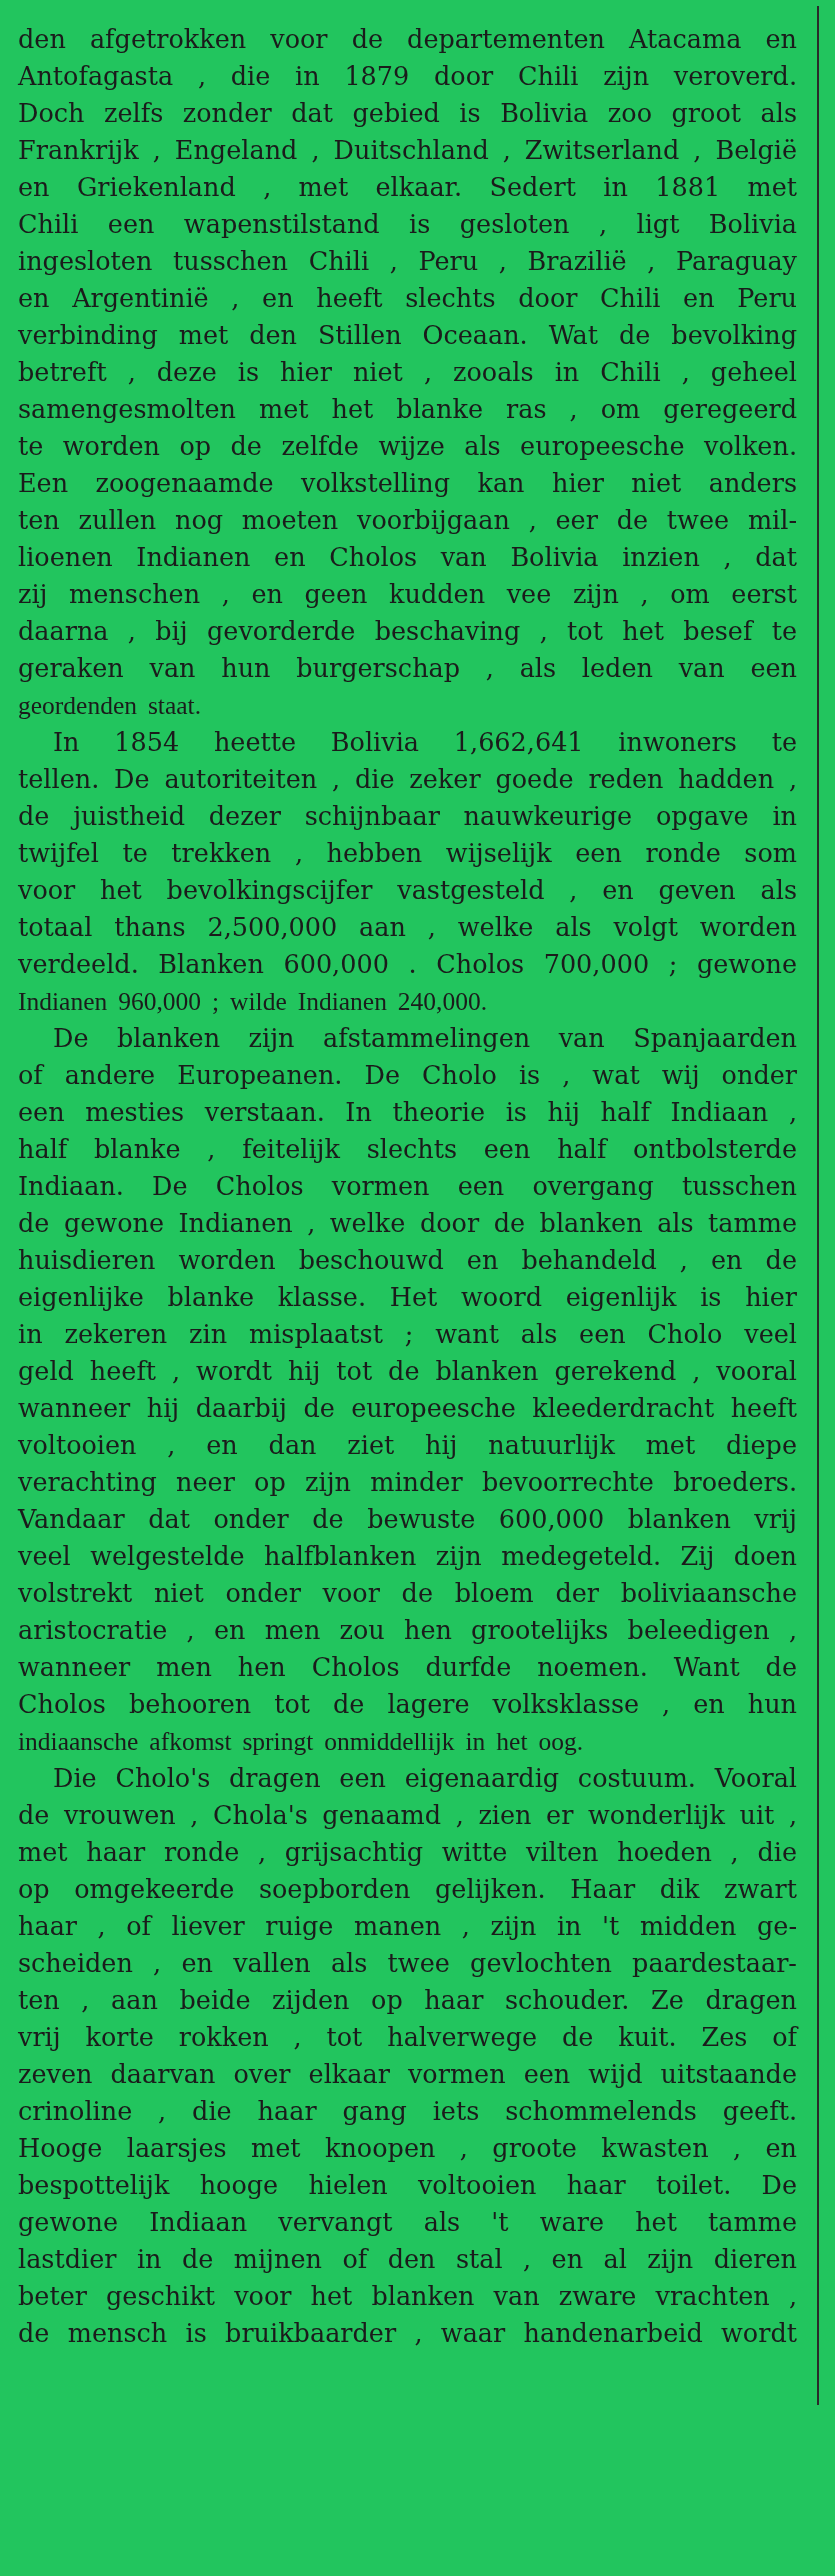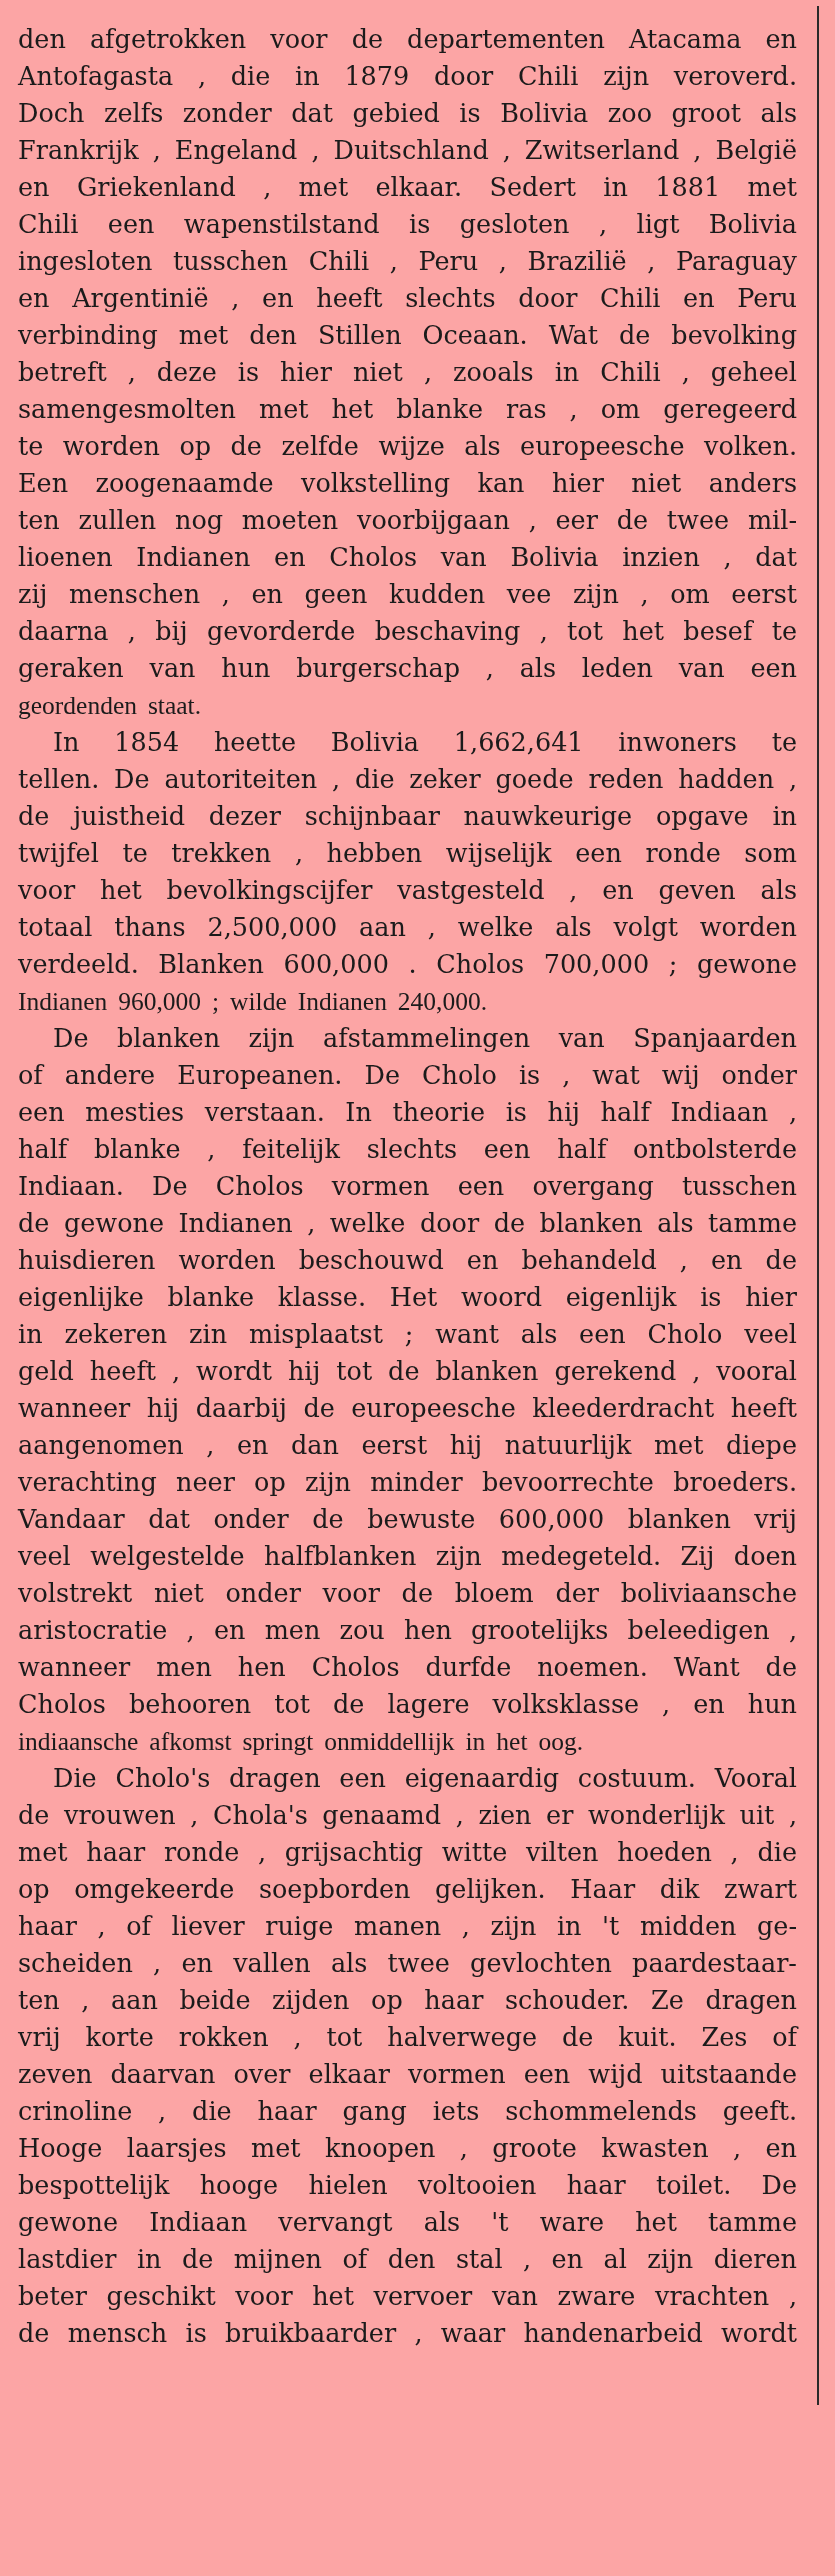--- a/index.html
+++ b/index.html
@@ -11,21 +11,21 @@
     width: 835px;
     height: 2576px;
     position: relative;
     font-family: "DejaVu Serif", serif;
     color: #1b1b1b;
     overflow: hidden;
   }
   .page {
     position: absolute;
     inset: 0;
-    background: #fca5a5;
+    background: #22c55e;
   }
   .text-column {
     position: absolute;
     left: 18px;
     top: 20.6px;
     width: 779px;
   }
   .paragraph {
     margin: 0;
     padding: 0;
@@ -96,21 +96,21 @@
         <div class="line">of andere Europeanen. De Cholo is , wat wij onder</div>
         <div class="line">een mesties verstaan. In theorie is hij half Indiaan ,</div>
         <div class="line">half blanke , feitelijk slechts een half ontbolsterde</div>
         <div class="line">Indiaan. De Cholos vormen een overgang tusschen</div>
         <div class="line">de gewone Indianen , welke door de blanken als tamme</div>
         <div class="line">huisdieren worden beschouwd en behandeld , en de</div>
         <div class="line">eigenlijke blanke klasse. Het woord eigenlijk is hier</div>
         <div class="line">in zekeren zin misplaatst ; want als een Cholo veel</div>
         <div class="line">geld heeft , wordt hij tot de blanken gerekend , vooral</div>
         <div class="line">wanneer hij daarbij de europeesche kleederdracht heeft</div>
-        <div class="line">aangenomen , en dan eerst hij natuurlijk met diepe</div>
+        <div class="line">voltooien , en dan ziet hij natuurlijk met diepe</div>
         <div class="line">verachting neer op zijn minder bevoorrechte broeders.</div>
         <div class="line">Vandaar dat onder de bewuste 600,000 blanken vrij</div>
         <div class="line">veel welgestelde halfblanken zijn medegeteld. Zij doen</div>
         <div class="line">volstrekt niet onder voor de bloem der boliviaansche</div>
         <div class="line">aristocratie , en men zou hen grootelijks beleedigen ,</div>
         <div class="line">wanneer men hen Cholos durfde noemen. Want de</div>
         <div class="line">Cholos behooren tot de lagere volksklasse , en hun</div>
         <div class="line last">indiaansche afkomst springt onmiddellijk in het oog.</div>
       </div>
       <div class="paragraph">
@@ -121,19 +121,19 @@
         <div class="line">haar , of liever ruige manen , zijn in 't midden ge-</div>
         <div class="line">scheiden , en vallen als twee gevlochten paardestaar-</div>
         <div class="line">ten , aan beide zijden op haar schouder. Ze dragen</div>
         <div class="line">vrij korte rokken , tot halverwege de kuit. Zes of</div>
         <div class="line">zeven daarvan over elkaar vormen een wijd uitstaande</div>
         <div class="line">crinoline , die haar gang iets schommelends geeft.</div>
         <div class="line">Hooge laarsjes met knoopen , groote kwasten , en</div>
         <div class="line">bespottelijk hooge hielen voltooien haar toilet. De</div>
         <div class="line">gewone Indiaan vervangt als 't ware het tamme</div>
         <div class="line">lastdier in de mijnen of den stal , en al zijn dieren</div>
-        <div class="line">beter geschikt voor het vervoer van zware vrachten ,</div>
+        <div class="line">beter geschikt voor het blanken van zware vrachten ,</div>
         <div class="line">de mensch is bruikbaarder , waar handenarbeid wordt</div>
       </div>
     </div>
   <div class="edge-rule"></div>
 </div>
 
 
 </body></html>

